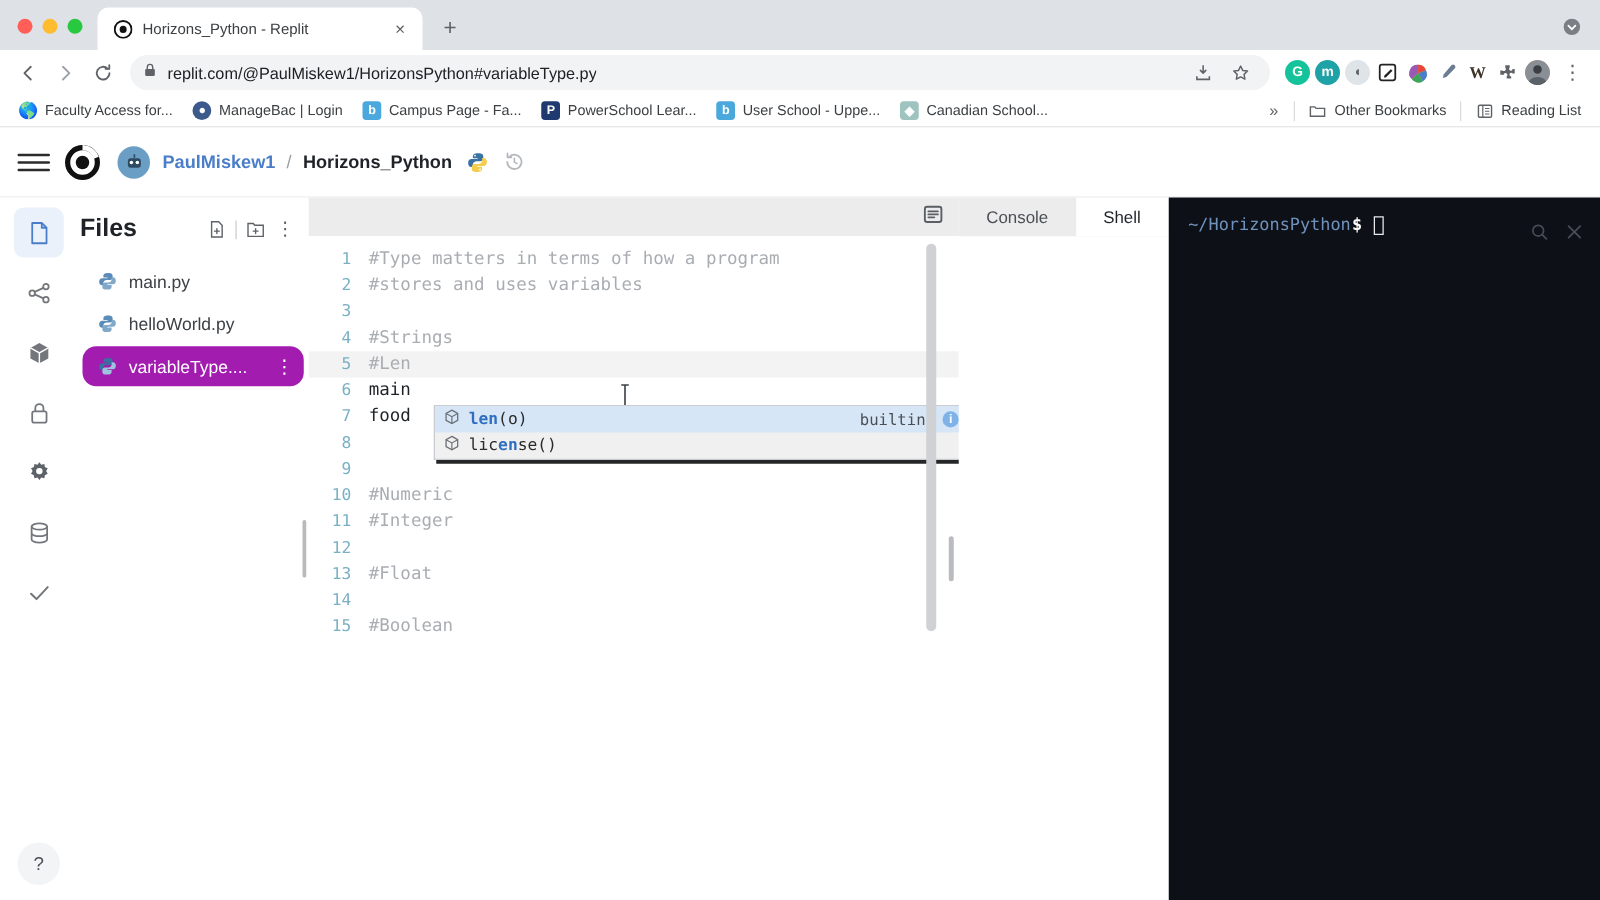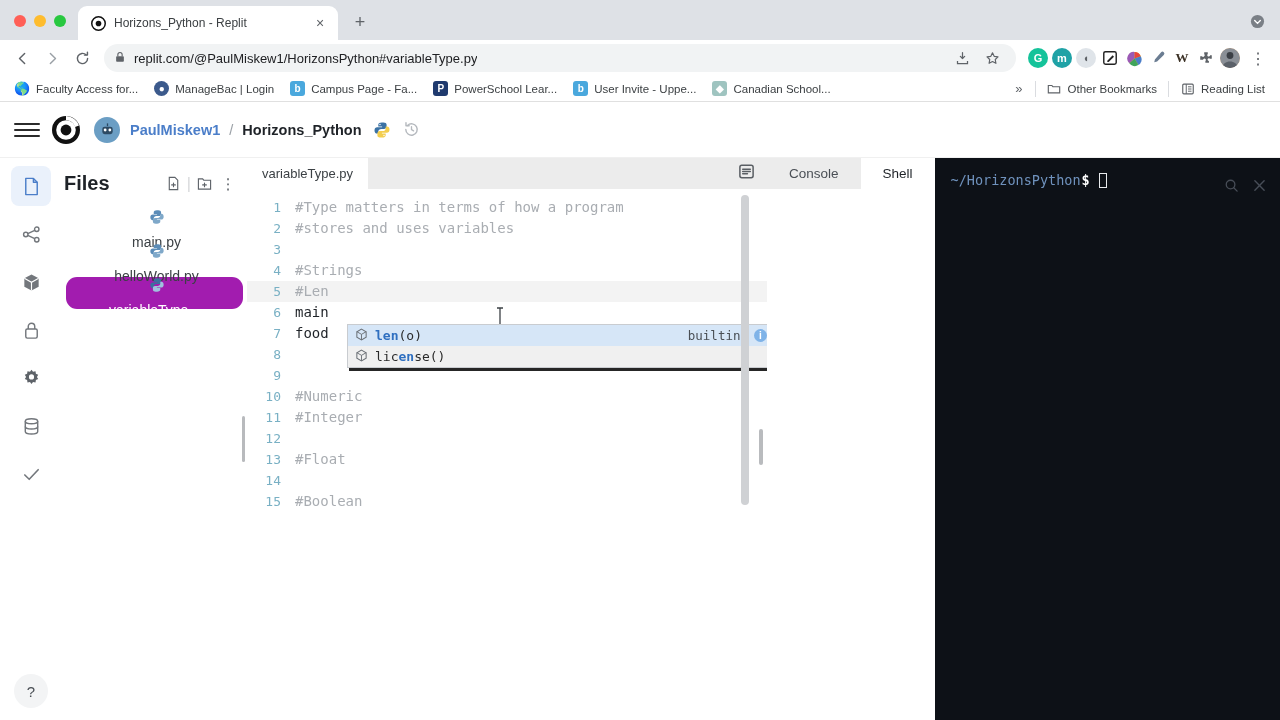--- a/index.html
+++ b/index.html
@@ -96,21 +96,20 @@
   .filespane { width: 185px; flex: 0 0 185px; padding-top: 14px; position: relative; }
   .files-head { display: flex; align-items: center; padding: 0 8px 0 2px; }
   .files-title { font-size: 20px; font-weight: 700; color: #1f2328; }
   .files-actions { margin-left: auto; display: flex; align-items: center; gap: 2px; color: #5e6369; }
   .fa-btn { width: 22px; height: 22px; display:flex;align-items:center;justify-content:center; }
   .filelist { margin-top: 14px; padding: 0 4px; }
   .file-row {
     height: 32px; display: flex; align-items: center; gap: 9px;
     padding: 0 8px 0 12px; border-radius: 7px; font-size: 14px; color: #3c4145;
     margin-bottom: 2px;
-    flex-direction: column;
   }
   .file-row.sel { background: #a21caf; color: #fff; border-radius: 11px; }
   .file-row .more { margin-left: auto; }
   .py-ico { width: 16px; height: 16px; flex: 0 0 16px; }
   .pane-resizer { position: absolute; right: 0; top: 0; width: 8px; height: 100%; display:flex;align-items:center;justify-content:center; }
   .pane-resizer i { display:block; width:3px; height:46px; background:#b8babd; border-radius:2px; }
 
   
   .editorpane { flex: 1; min-width: 0; display: flex; flex-direction: column; position: relative; background:#fff; }
   .ed-tabbar { height: 31px; background: #ececec; display: flex; align-items: stretch; position: relative; }
@@ -288,21 +287,21 @@
       <div class="bm">
         <span class="bm-ico" style="background:#4aa8dd">b</span>
         <span>Campus Page - Fa...</span>
       </div>
       <div class="bm">
         <span class="bm-ico" style="background:#1f3a6e">P</span>
         <span>PowerSchool Lear...</span>
       </div>
       <div class="bm">
         <span class="bm-ico" style="background:#4aa8dd">b</span>
-        <span>User Invite - Uppe...</span>
+        <span>User School - Uppe...</span>
       </div>
       <div class="bm">
         <span class="bm-ico" style="background:#9fc4c0">◆</span>
         <span>Canadian School...</span>
       </div>
 
       <div class="bm-right">
         <span class="bm-overflow">»</span>
         <span class="bm-sep"></span>
         <div class="bm">
@@ -485,23 +484,20 @@
           </div>
         </div>
 
         <div class="pane-resizer">
             <i></i>
           </div>
       </div>
 
       <div class="editorpane">
         <div class="ed-tabbar">
-          <div class="ed-tab">
-            <span>variableType.py</span>
-          </div>
           <div class="ed-tabbar-right">
             <span>
               <svg width="17" height="17" viewBox="0 0 18 18">
                   <rect x="2" y="2.5" width="14" height="13" rx="2" fill="none" stroke="#5a5f64" stroke-width="1.6"></rect>
                   <path d="M5 6.5h8M5 9h8M5 11.5h5" stroke="#5a5f64" stroke-width="1.6" stroke-linecap="round"></path>
                 </svg>
             </span>
           </div>
         </div>
 

